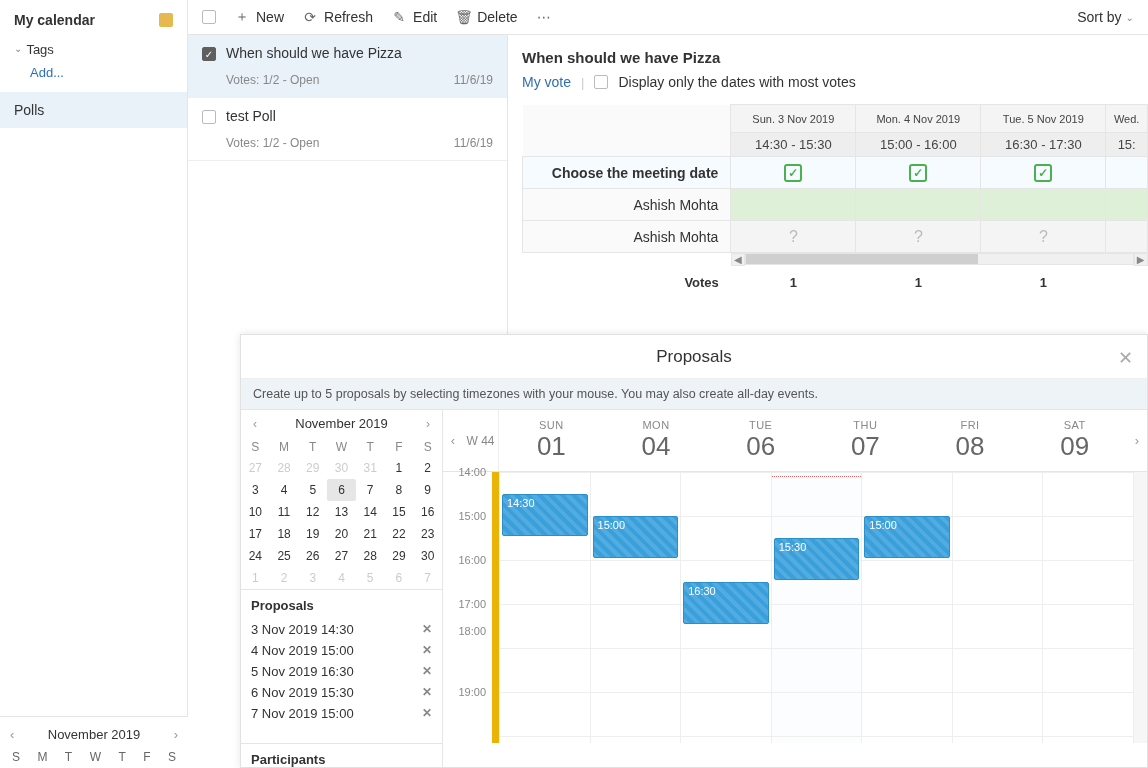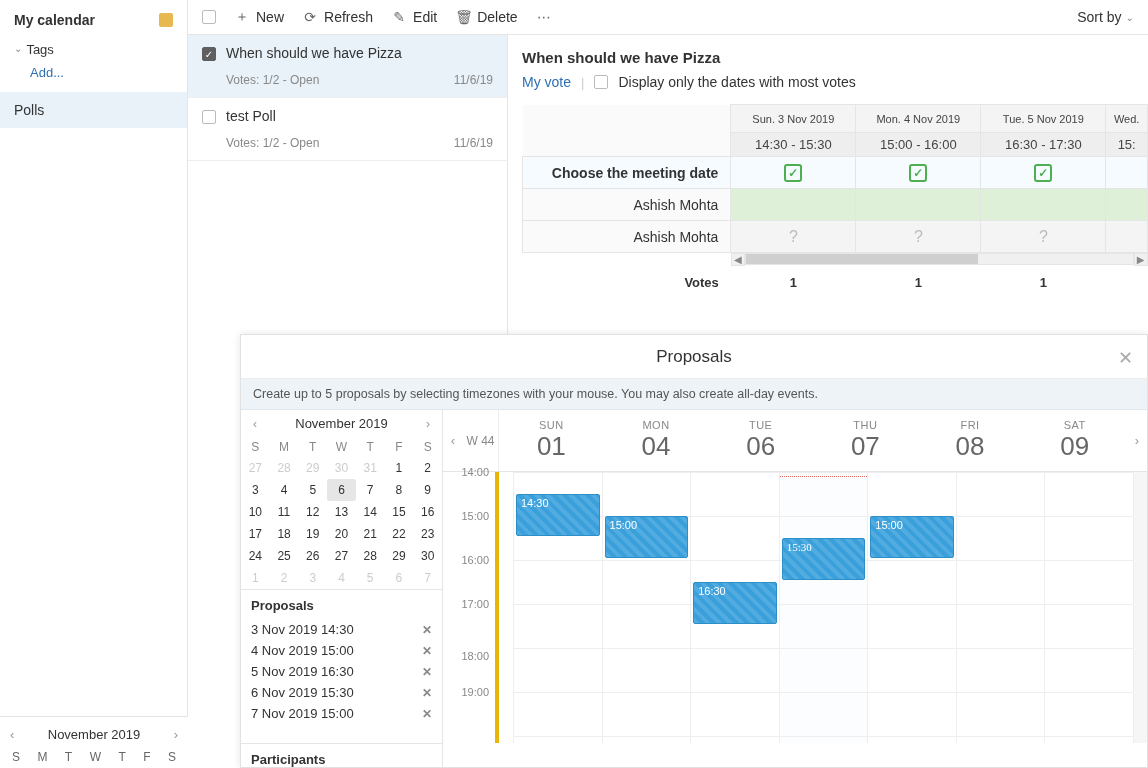--- a/index.html
+++ b/index.html
@@ -71,43 +71,43 @@
   .cal-nav { display:flex; align-items:center; justify-content:space-between; padding:6px 8px;}
   .cal-nav .nav-title { font-size:13px; font-weight:500;}
   .cal-nav .arrow { color:#999; cursor:pointer; font-size:12px; padding:0 4px;}
   .cal-grid { display:grid; grid-template-columns: repeat(7, 1fr); font-size:12px; }
   .cal-grid .dh { text-align:center; color:#888; padding:3px 0;}
   .cal-grid .d { text-align:center; padding:4px 0; color:#333; cursor:pointer;}
   .cal-grid .d.other { color:#ccc;}
   .cal-grid .d.sel { background:#e6e6e6; border-radius:2px;}
   .prop-section { border-top:1px solid #e5e5e5; padding:8px 10px; overflow:auto; flex:1;}
   .prop-head { font-weight:600; font-size:13px; margin-bottom:6px;}
-  .prop-item { display:flex; justify-content:space-between; align-items:flex-end; font-size:13px; color:#333; padding:3px 0;}
+  .prop-item { display:flex; justify-content:space-between; align-items:flex-start; font-size:13px; color:#333; padding:3px 0;}
   .prop-remove { color:#888; cursor:pointer; font-size:12px; font-weight:bold;}
   .participants-head { font-weight:600; font-size:13px; border-top:1px solid #e5e5e5; padding:8px 10px 0 10px;}
 
   .modal-right { flex:1; position:relative; overflow:hidden;}
   .week-header { display:flex; height:62px; border-bottom:1px solid #e5e5e5; position:relative;}
   .wk-nav-l, .wk-nav-r { width:20px; display:flex; align-items:center; justify-content:center; color:#999; cursor:pointer;}
   .wk-num { width:36px; display:flex; align-items:center; justify-content:center; color:#888; font-size:12px; border-right:1px solid #eee;}
   .day-col-head { flex:1; display:flex; flex-direction:column; align-items:center; justify-content:center; color:#888;}
   .day-col-head .dow { font-size:11px; letter-spacing:0.5px;}
   .day-col-head .dnum { font-size:26px; color:#666; font-weight:300;}
   .day-col-head.today .dow, .day-col-head.today .dnum { color:#2f8fd4;}
   .allday-row { height:24px; display:flex; border-bottom:1px solid #e5e5e5;}
   .allday-label { width:56px; text-align:right; padding-right:6px; font-size:11px; color:#888; display:flex; align-items:center; justify-content:flex-end;}
   .allday-cell { flex:1; border-left:1px solid #eee;}
   .allday-cell.today { background:#fafcfe;}
   
   .time-grid { display:flex; height: calc(100% - 62px - 24px); }
-  .time-col { width:56px; border-right:4px solid #eab308; position:relative;}
+  .time-col { width:56px; border-right:7px solid #eab308; position:relative;}
   .time-label { position:absolute; right:6px; font-size:11px; color:#888; transform:translateY(-50%);}
-  .days-area { flex:1; display:flex; position:relative;margin-left:14px;}
+  .days-area { flex:1; display:flex; position:relative;}
   .day-col { flex:1; border-left:1px solid #eee; position:relative;}
-  .day-col.today { background:#fbfdff;font-family:Liberation Serif, serif;}
+  .day-col.today { background:#fbfdff;}
   .hr-line { position:absolute; left:0; right:0; border-top:1px solid #eee;}
   .event { position:absolute; left:2px; right:2px; background:#3aa0dc; border:1px solid #2d8fc8; color:#fff; font-size:11px; padding:2px 4px; border-radius:2px;
            background-image: repeating-linear-gradient(45deg, rgba(255,255,255,0.12) 0 4px, transparent 4px 8px);}
   .now-line { position:absolute; left:0; right:0; border-top:1px dotted #d66;}
   .scroll-track { width:14px; background:#f6f6f6; border-left:1px solid #eee;}
 </style>
 </head>
 <body>
 
 <div class="app">
@@ -388,21 +388,21 @@
             </div>
           </div>
         <div class="wk-nav-r">›</div>
       </div>
       <div class="time-grid">
         <div class="time-col" id="time-col">
             <div class="time-label" style="top: 0px;">14:00</div>
             <div class="time-label" style="top: 44px;">15:00</div>
             <div class="time-label" style="top: 88px;">16:00</div>
             <div class="time-label" style="top: 132px;">17:00</div>
-            <div class="time-label" style="top: 184px;">18:00</div>
+            <div class="time-label" style="top: 159px;">18:00</div>
             <div class="time-label" style="top: 220px;">19:00</div>
           </div>
         <div class="days-area" id="days-area">
             <div class="day-col">
               <div class="hr-line" style="top: 0px;"></div>
               <div class="hr-line" style="top: 44px;"></div>
               <div class="hr-line" style="top: 88px;"></div>
               <div class="hr-line" style="top: 132px;"></div>
               <div class="hr-line" style="top: 176px;"></div>
               <div class="hr-line" style="top: 220px;"></div>

